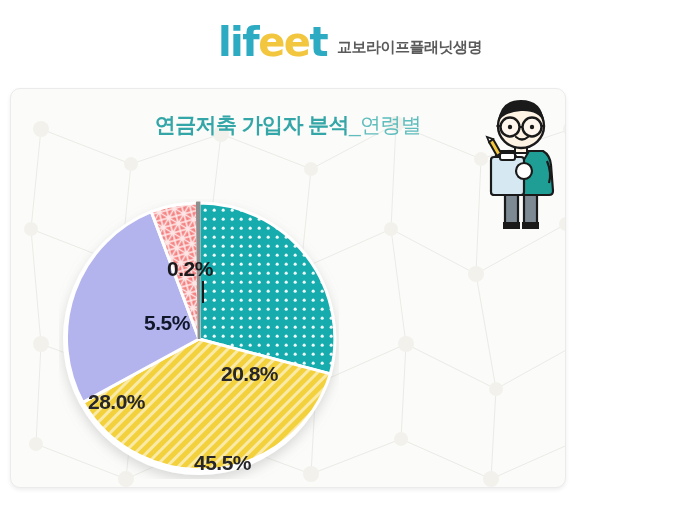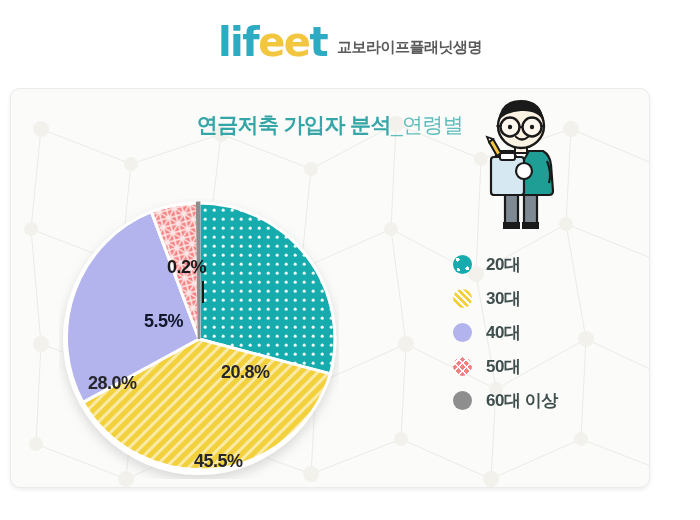--- a/index.html
+++ b/index.html
@@ -50,21 +50,21 @@
     color: #5A5A5A;
     letter-spacing: -0.5px;
     padding-top: 10px;
   }
 
   
   #card {
     position: absolute;
     left: 10px;
     top: 88px;
-    width: 640px;
+    width: 556px;
     height: 400px;
     background: #FBFBF9;
     border: 1px solid #EBEBEB;
     border-radius: 10px;
     box-shadow: 0 2px 4px rgba(0,0,0,0.07);
     overflow: hidden;
   }
 
   #card-bg-pattern {
     position: absolute;
@@ -92,30 +92,30 @@
     position: absolute;
     left: 48px;
     top: 110px;
     width: 280px;
     height: 280px;
   }
   #pie-svg { display: block; }
 
   .slice-label {
     position: absolute;
-    font-size: 18px;
+    font-size: 21px;
     font-weight: bold;
     color: #26262B;
     letter-spacing: -0.5px;
     white-space: nowrap;
   }
 
   #label-20 { left: 162px; top: 163px; text-align: right; }
   #label-30 { left: 135px; top: 252px; }
-  #label-40 { left: 29px;  top: 174px; }
+  #label-40 { left: 29px;  top: 191px; }
   #label-50 { left: 85px;  top: 112px; color:#0f172a; }
   #label-60 { left: 108px; top: 58px;  color:#1A1A1D; }
 
   #leader-60 {
     position: absolute;
     left: 143px;
     top: 82px;
     width: 2px;
     height: 22px;
     background: #1A1A1D;
@@ -306,49 +306,13 @@
     </svg>
 
     <div class="slice-label" id="label-20">20.8%</div>
     <div class="slice-label" id="label-30">45.5%</div>
     <div class="slice-label" id="label-40">28.0%</div>
     <div class="slice-label" id="label-50">5.5%</div>
     <div class="slice-label" id="label-60">0.2%</div>
     <div id="leader-60"></div>
   </div>
 
-  <div id="legend">
-
-    <div class="legend-row">
-      <span class="legend-marker" style="background-image:
-              radial-gradient(circle at 25% 25%, #FFFFFF 1.8px, transparent 1.9px),
-              radial-gradient(circle at 75% 70%, #FFFFFF 1.8px, transparent 1.9px),
-              radial-gradient(circle at 28% 78%, #FFFFFF 1.6px, transparent 1.7px);
-              background-color:#16ABAD;"></span>
-      <span class="legend-label">20대</span>
-    </div>
-
-    <div class="legend-row">
-      <span class="legend-marker" style="background-image: repeating-linear-gradient(45deg,
-              #F3D13C 0 3px, #FFFFFF 3px 5px);"></span>
-      <span class="legend-label">30대</span>
-    </div>
-
-    <div class="legend-row">
-      <span class="legend-marker" style="background:#B3B3EE;"></span>
-      <span class="legend-label">40대</span>
-    </div>
-
-    <div class="legend-row">
-      <span class="legend-marker" style="background-image:
-              repeating-linear-gradient(45deg, transparent 0 4px, #FFFFFF 4px 5.5px),
-              repeating-linear-gradient(-45deg, transparent 0 4px, #FFFFFF 4px 5.5px);
-              background-color:#F58080;"></span>
-      <span class="legend-label">50대</span>
-    </div>
-
-    <div class="legend-row">
-      <span class="legend-marker" style="background:#8E8E8E;"></span>
-      <span class="legend-label">60대 이상</span>
-    </div>
-
-  </div>
 </div>
 
 </body></html>

